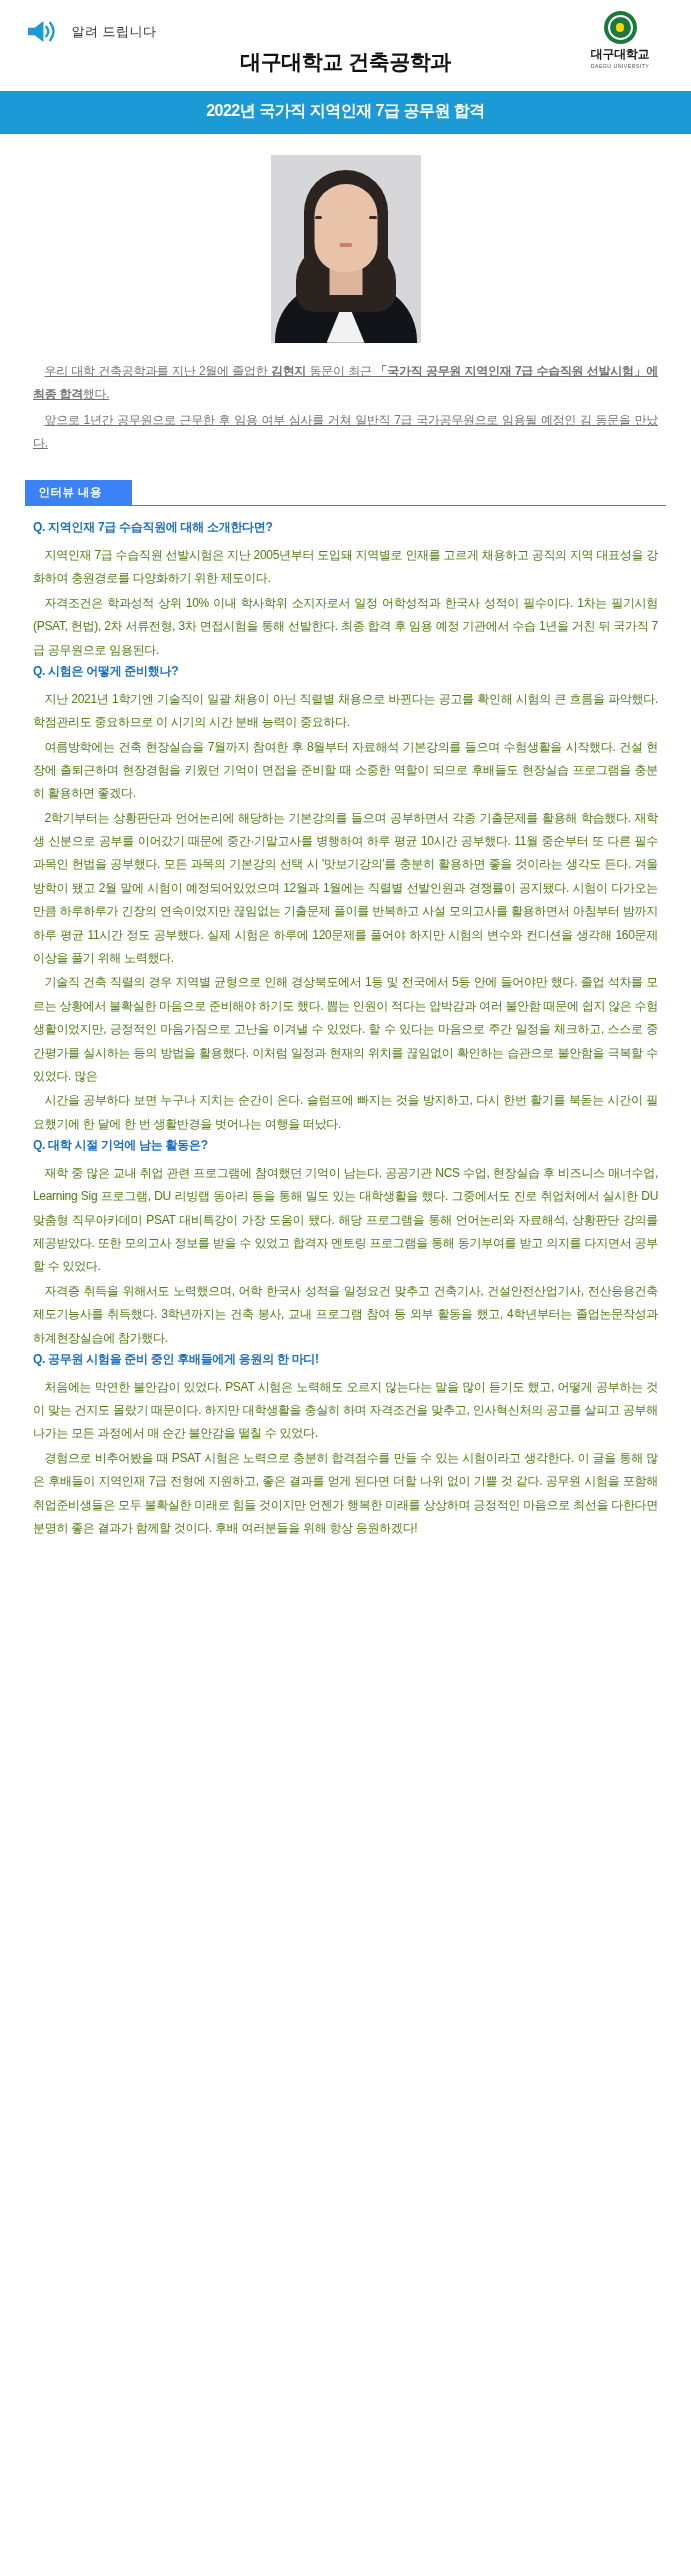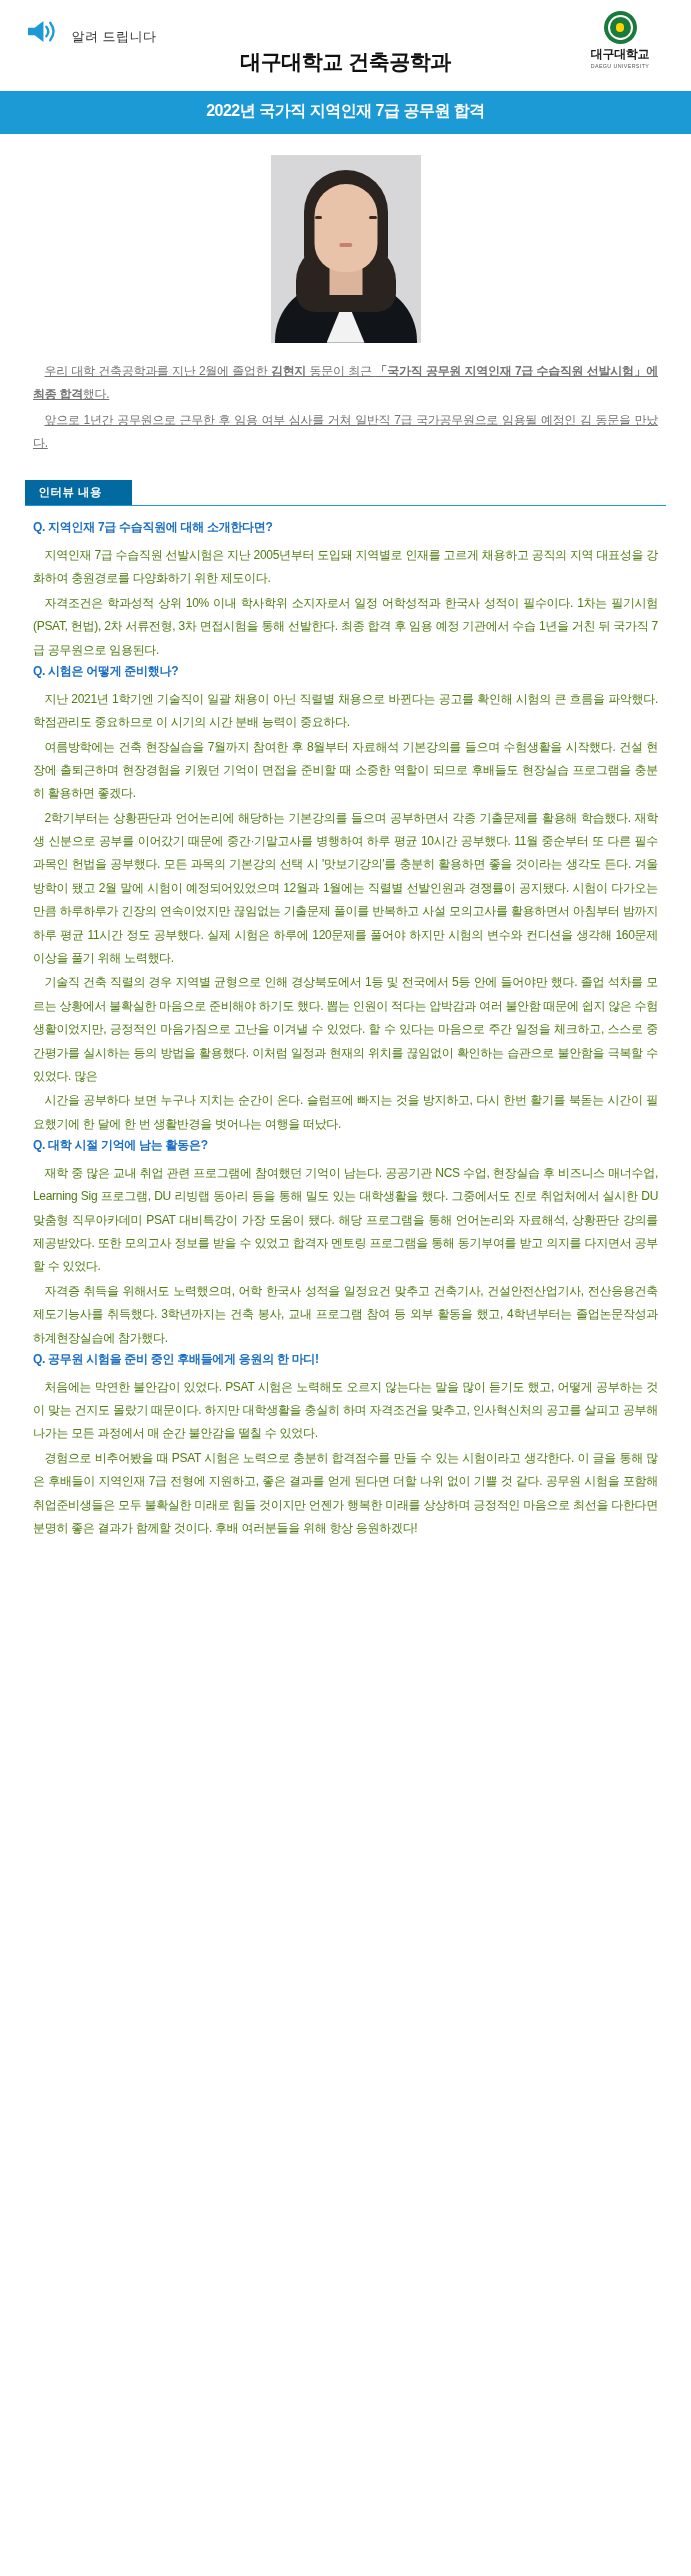--- a/index.html
+++ b/index.html
@@ -19,21 +19,21 @@
   }
 
   
   .header {
     position: relative;
     padding: 17.3px 25px 9.6px 25px;
     height: 83px;
   }
   .notice-row {
     display: flex;
-    align-items: flex-end;
+    align-items: center;
     gap: 13.4px;
   }
   .speaker-icon {
     width: 33px; height: 29px;
     display: flex; align-items: center; justify-content: center;
   }
   .notice-label {
     font-size: 13px;
     color: #333;
     letter-spacing: 0.5px;
@@ -155,21 +155,21 @@
     color: #737373;
     letter-spacing: -0.3px;
     text-align: justify;
     text-decoration: underline;
   }
   .intro p { margin: 0 0 1.9px 0; text-indent: 11.5px; }
   .intro b { font-weight: bold; }
 
   
   .section-bar {
-    background: #0369a1;
+    background: #3b82f6;
     color: #fff;
     font-size: 11.5px;
     font-weight: bold;
     padding: 4.8px 0 4.8px 13.4px;
     margin: 5.8px 25px 0 25px;
     width: 107px;
     letter-spacing: 0.5px;
   }
   .sec-rule {
     height: 1px; background:#1b9ad6; margin: 0 25px;

